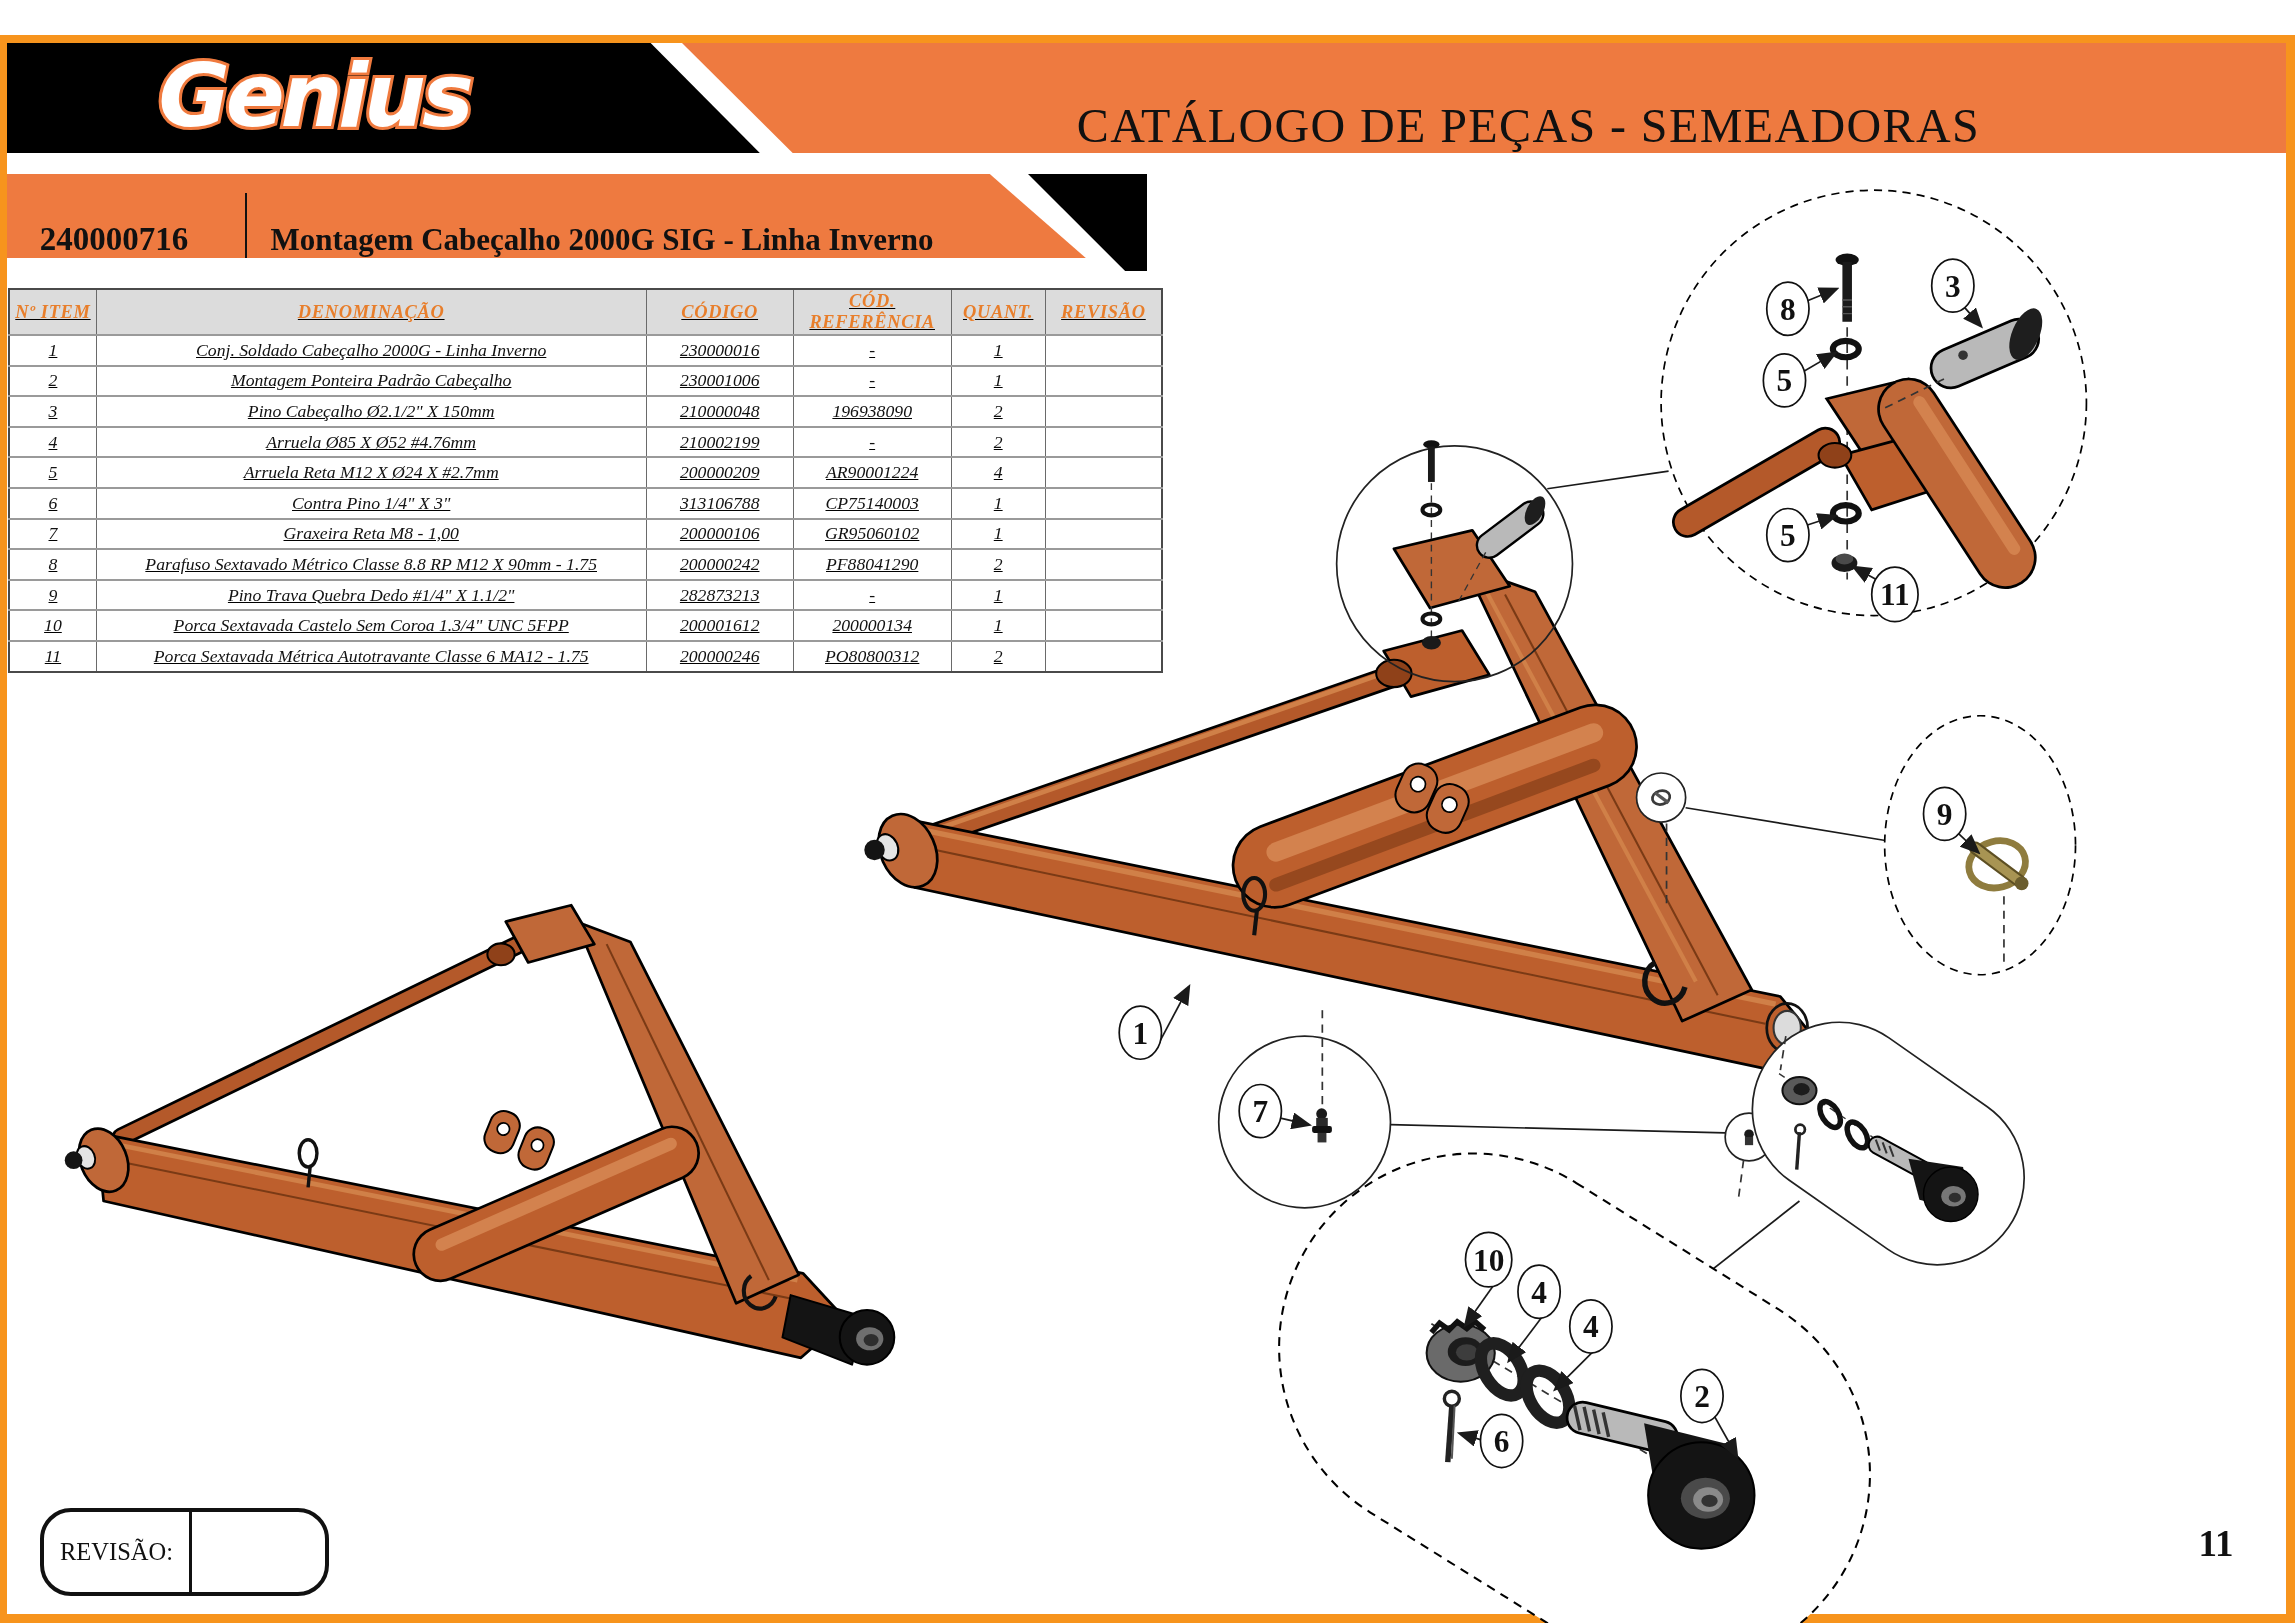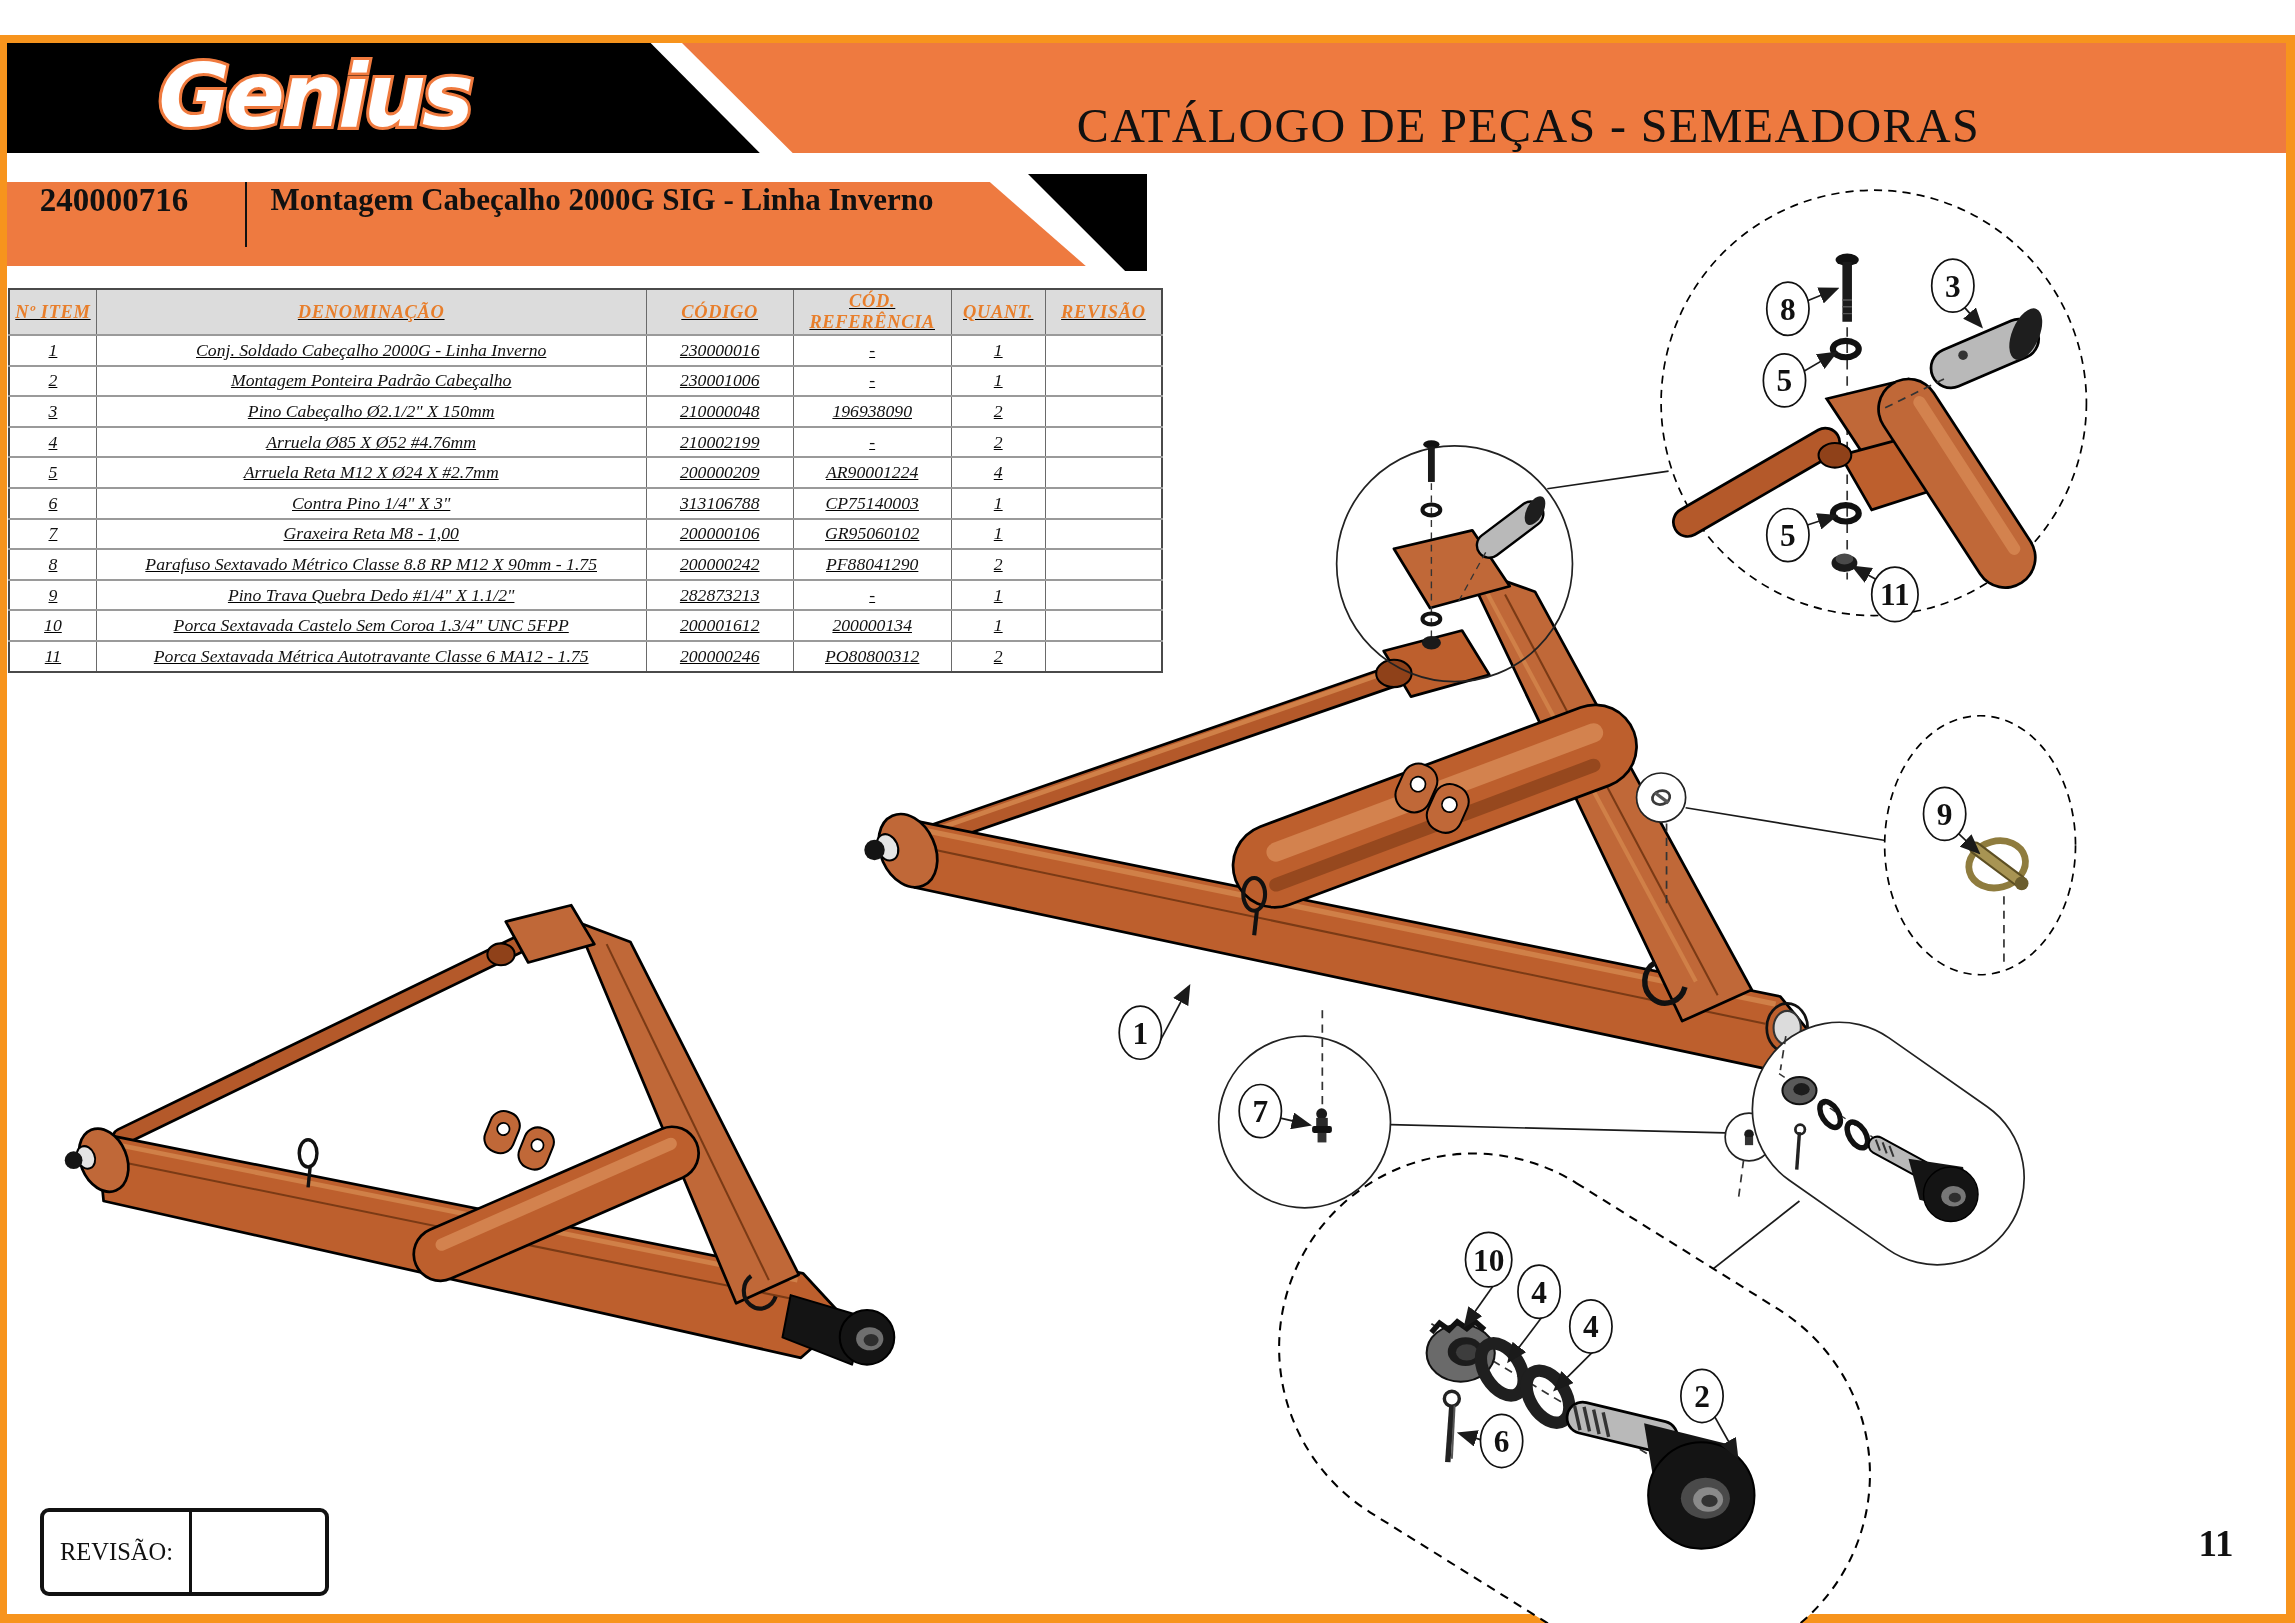--- a/index.html
+++ b/index.html
@@ -7,39 +7,39 @@
         font-family:"Liberation Serif", serif;}
   .abs{position:absolute;}
   
   .bar{position:absolute;background:#F7941D;}
   
   .band1-black{position:absolute;left:6.8px;top:43px;width:753px;height:110px;background:#000;
     clip-path:polygon(0 0,85.5% 0,100% 100%,0 100%);display:flex;align-items:center;}
   .band1-orange{position:absolute;left:682px;top:43px;width:1604px;height:110px;background:#EE7A40;
     clip-path:polygon(0 0,100% 0,100% 100%,6.9% 100%);display:flex;align-items:flex-end;justify-content:center;}
   .band2-orange{position:absolute;left:6.8px;top:174px;width:1079px;height:84px;background:#EE7A40;
-    clip-path:polygon(0 0,91.1% 0,100% 100%,0 100%);display:flex;align-items:flex-start;margin-top:8px;}
+    clip-path:polygon(0 0,91.1% 0,100% 100%,0 100%);display:flex;align-items:flex-end;}
   .band2-black{position:absolute;left:1028px;top:174px;width:119px;height:97px;background:#000;
     clip-path:polygon(0 0,100% 0,100% 100%,81.6% 100%);}
   .catalog-title{font-size:48px;color:#111;letter-spacing:1.4px;padding-left:89px;}
   .doc-number{font-size:33px;font-weight:bold;color:#111;margin-left:33px;width:205px;}
   .doc-divider{width:2.7px;height:65px;background:#111;margin:0 23px 0 0;}
   .doc-title{font-size:31px;font-weight:bold;color:#111;}
   
   .tbl-wrap{position:absolute;left:8.2px;top:288px;width:1154px;}
   table.parts{border-collapse:collapse;width:1154px;table-layout:fixed;background:#fff;
     border:2px solid #4a4a4a;text-decoration:underline;}
   table.parts th{background:#dcdcdc;color:#E87E2B;font-style:italic;font-weight:bold;
     font-size:18.4px;height:31px;border:1.4px solid #6a6a6a;letter-spacing:0.7px;}
   table.parts td{font-style:italic;font-size:17.7px;color:#111;text-align:center;height:26.6px;
     border-left:1.4px solid #6a6a6a;border-right:1.4px solid #6a6a6a;border-top:2px solid #9a9a9a;
     overflow:hidden;white-space:nowrap;}
   
   .rev-box{position:absolute;left:40px;top:1508px;width:281px;height:80px;border:4.1px solid #111;
-    border-radius:9px;display:flex;background:#fff;}
+    border-radius:31px;display:flex;background:#fff;}
   .rev-label{width:145px;display:flex;align-items:center;justify-content:center;
     font-size:24.5px;color:#111;border-right:3.4px solid #111;}
   .rev-value{flex:1;}
   .page-num{position:absolute;left:2175px;top:1522px;width:82px;text-align:center;
     font-size:37px;font-weight:bold;color:#111;}
   svg text.balloon-num{font-family:"Liberation Serif",serif;font-size:46px;font-weight:bold;fill:#111;}
   svg text.logo-text{font-family:"DejaVu Sans",sans-serif;font-size:128px;font-weight:bold;
     font-style:italic;fill:#fff;stroke:#F07A3E;stroke-width:9px;paint-order:stroke;letter-spacing:-6px;}
 </style>
 </head>

